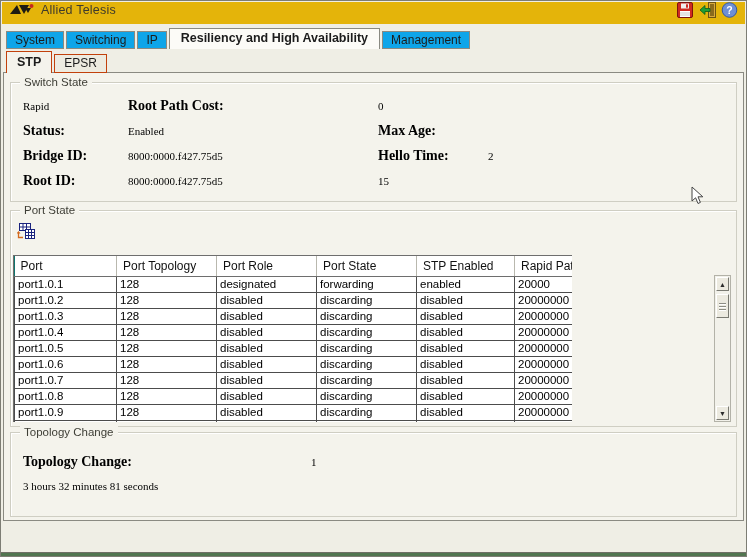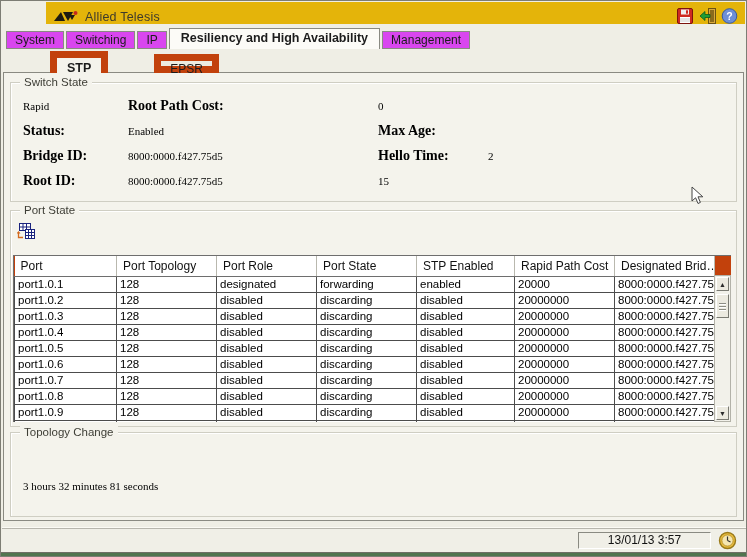--- a/index.html
+++ b/index.html
@@ -4,41 +4,41 @@
 <style>
   html,body{margin:0;padding:0;background:#fff;}
   .window{
     position:relative;width:747px;height:557px;box-sizing:border-box;
     background:#EFEEE5;border:1px solid #7d7d74;overflow:hidden;
     font-family:"Liberation Sans",sans-serif;color:#000;
   }
   
   .titlebar{
     position:absolute;left:1px;top:1px;right:1px;height:22px;
-    background:#E4B40A;display:flex;align-items:flex-end;padding:0 7px;box-sizing:border-box;margin-left:44px;
+    background:#E4B40A;display:flex;align-items:flex-start;padding:0 7px;box-sizing:border-box;
   }
   .brand{display:flex;align-items:center;gap:5px;}
   .brand-text{font-size:12.5px;color:#3d3a2c;letter-spacing:.2px;}
   .titlebar-icons{margin-left:auto;display:flex;align-items:center;gap:5px;}
   .tbicon{width:17px;height:16px;display:inline-block;cursor:pointer;}
   
   .tabbar{position:absolute;left:5px;top:27px;height:21px;display:flex;align-items:flex-end;gap:2px;}
   .tab{
     box-sizing:border-box;height:18px;line-height:16px;padding:0 8px;font-size:12px;
-    background:#d946ef;border:1px solid #8a8a82;color:#1c1c1c;white-space:nowrap;cursor:pointer;
+    background:#0ea5e9;border:1px solid #8a8a82;color:#1c1c1c;white-space:nowrap;cursor:pointer;
   }
   .tab.active{
     height:21px;line-height:19px;background:#FCFBF7;font-weight:bold;font-size:12.5px;
     border-bottom:none;padding:0 11px;
   }
   
   .subtabs{position:absolute;left:5px;top:50px;height:22px;display:flex;align-items:flex-end;gap:2px;z-index:3;}
   .subtab{
     box-sizing:border-box;height:19px;line-height:17px;padding:0 9px;font-size:12px;
-    background:#EDEBE0;border:7px solid #c2410c;color:#1c1c1c;white-space:nowrap;cursor:pointer;margin-left:44px;
+    background:#EDEBE0;border:1px solid #c2410c;color:#1c1c1c;white-space:nowrap;cursor:pointer;
   }
   .subtab.active{
     height:22px;line-height:20px;background:#F4F3EC;font-weight:bold;font-size:12.5px;
     border-bottom:none;padding:0 10px;
   }
   
   .panel{
     position:absolute;left:2px;top:71px;width:741px;height:449px;box-sizing:border-box;
     background:#F4F3EC;border:1px solid #8a8a82;z-index:2;
   }
@@ -51,22 +51,22 @@
     font-size:11.5px;color:#3e3e36;line-height:14px;
   }
   .fs-switch{left:6px;top:9px;width:727px;height:120px;}
   .ss-row{position:absolute;left:12px;right:8px;display:grid;grid-template-columns:105px 250px 110px 1fr;align-items:baseline;}
   .slabel{font-family:"Liberation Serif",serif;font-weight:bold;font-size:14px;}
   .svalue{font-family:"Liberation Serif",serif;font-size:11px;}
   
   .fs-port{left:6px;top:137px;width:727px;height:217px;}
   .grid-icon{position:absolute;left:6px;top:12px;width:18px;height:17px;cursor:pointer;}
   .ptable-wrap{
-    position:absolute;left:2px;top:44px;width:718px;height:167px;overflow:hidden;
-    background:#c2410c;border-left:1px solid #6e6e6e;border-top:1px solid #6e6e6e;box-sizing:border-box;
+    position:absolute;left:2px;top:44px;width:559px;height:167px;overflow:hidden;
+    background:#0f766e;border-left:1px solid #6e6e6e;border-top:1px solid #6e6e6e;box-sizing:border-box;
   }
   table.ptable{border-collapse:collapse;table-layout:fixed;width:700px;}
   .ptable th{
     height:20px;box-sizing:border-box;font-size:12px;font-weight:normal;text-align:left;
     padding:0 0 0 6px;background:#fff;border-right:1px solid #b9b8ae;border-bottom:1px solid #6e6e6e;
     white-space:nowrap;overflow:hidden;color:#111;
   }
   .ptable td{
     height:16px;box-sizing:border-box;font-size:11.5px;line-height:13px;
     padding:0 2px 0 3px;border:1px solid #4c4c4c;white-space:nowrap;overflow:hidden;background:#fff;
@@ -329,38 +329,31 @@
             <i></i>
             <i></i>
             <i></i>
           </div>
         <div class="sbtn down">▼</div>
       </div>
     </div>
 
     <div class="groupbox fs-topo">
       <span class="legend">Topology Change</span>
+      <div class="topo-row" style="top:21px">
+        <span class="slabel">Topology Change:</span>
+        <span class="svalue">1</span>
+      </div>
       <div class="topo-row" style="top:47px">
         <span class="svalue">3 hours 32 minutes 81 seconds</span>
       </div>
     </div>
 
   </div>
 
-  <div class="statusbar">
-    <div class="datebox">13/01/13 3:57</div>
-    <span class="clock-icon">
-      <svg width="19" height="19" viewBox="0 0 19 19">
-        <circle cx="9.5" cy="9.5" r="8" fill="#E9BC3F" stroke="#9a7a1a" stroke-width="1.4"></circle>
-        <circle cx="9.5" cy="9.5" r="5.6" fill="#F6E6B0" stroke="#b08b22" stroke-width="0.8"></circle>
-        <line x1="9.5" y1="9.5" x2="9.5" y2="5.5" stroke="#333" stroke-width="1.2"></line>
-        <line x1="9.5" y1="9.5" x2="12.5" y2="11" stroke="#333" stroke-width="1.2"></line>
-      </svg>
-    </span>
-  </div>
 
   <div class="bottom-strip"></div>
 
   <svg class="cursor" viewBox="0 0 14 20">
     <polygon points="1,1 1,15 4.6,11.8 7,17.5 9.4,16.4 7,10.8 11.8,10.8" fill="#ffffff" stroke="#444444" stroke-width="1"></polygon>
   </svg>
 
 </div>
 
 </body></html>

